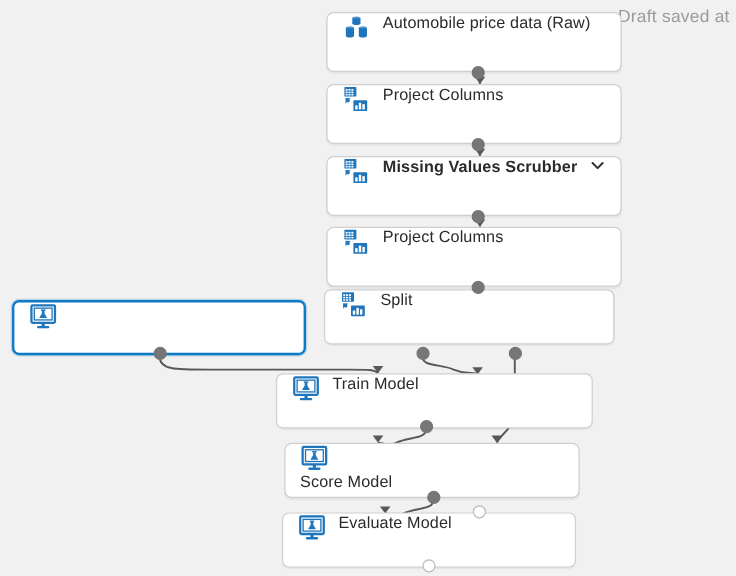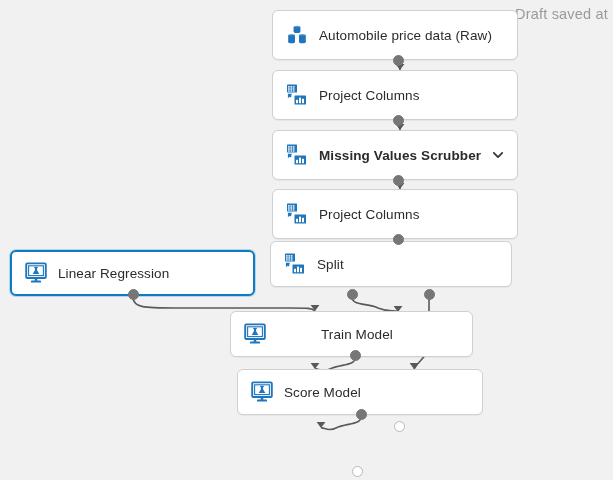--- a/index.html
+++ b/index.html
@@ -28,21 +28,21 @@
     height: 480px;
     pointer-events: none;
   }
   .node {
     position: absolute;
     box-sizing: border-box;
     background: #ffffff;
     border: 1px solid #d0d0d0;
     border-radius: 6px;
     display: flex;
-    align-items: center;
+    align-items: flex-start;
     padding: 0 12px;
     box-shadow: 0 1px 1px rgba(0,0,0,0.05);
   }
   .node.selected {
     border: 2px solid #0f7bc4;
     box-shadow: 0 0 0 1px rgba(15,123,196,0.25);
   }
   .node-icon {
     width: 24px;
     height: 24px;
@@ -219,21 +219,20 @@
         <rect x="2.2" y="2.4" width="19.6" height="14.6" rx="1" fill="none" stroke="#1f76bc" stroke-width="1.9"></rect>
         <rect x="4.6" y="4.8" width="14.8" height="9.8" fill="none" stroke="#1f76bc" stroke-width="1.1"></rect>
         <g fill="#1f76bc">
           <rect x="10.2" y="5.8" width="3.6" height="1.3"></rect>
           <path d="M10.9 7.1 L10.9 9.3 L8.7 13.1 L15.3 13.1 L13.1 9.3 L13.1 7.1 Z"></path>
         </g>
         <rect x="10.7" y="17" width="2.6" height="2.9" fill="#1f76bc"></rect>
         <rect x="6.9" y="19.6" width="10.2" height="2" rx="0.9" fill="#1f76bc"></rect>
       </g>
       </svg>
-      <span class="node-label">Linear Regression</span>
     </div>
     <div class="node" style="left: 270px; top: 241px; width: 242px; height: 46px;">
       <svg viewBox="0 0 24 24" class="node-icon">
       <g fill="#1f76bc">
         <rect x="2" y="1.5" width="10" height="8" rx="0.6"></rect>
         <g fill="#ffffff">
           <rect x="3" y="3.2" width="1.7" height="1.4"></rect>
           <rect x="5.4" y="3.2" width="1.7" height="1.4"></rect>
           <rect x="7.8" y="3.2" width="1.7" height="1.4"></rect>
           <rect x="3" y="5.3" width="1.7" height="1.4"></rect>
@@ -247,49 +246,64 @@
         <rect x="9.5" y="12.5" width="11.5" height="9" rx="0.6"></rect>
         <g fill="#ffffff">
           <rect x="11" y="16.8" width="2" height="3.4"></rect>
           <rect x="14" y="14.6" width="2" height="5.6"></rect>
           <rect x="17" y="15.8" width="2" height="4.4"></rect>
         </g>
       </g>
       </svg>
       <span class="node-label">Split</span>
     </div>
-    <div class="node" style="left: 230px; top: 311px; width: 243px; height: 46px; gap: 44px;">
+    <div class="node" style="left: 230px; top: 311px; width: 264px; height: 46px;">
       <svg viewBox="0 0 24 24" class="node-icon">
       <g>
         <rect x="2.2" y="2.4" width="19.6" height="14.6" rx="1" fill="none" stroke="#1f76bc" stroke-width="1.9"></rect>
         <rect x="4.6" y="4.8" width="14.8" height="9.8" fill="none" stroke="#1f76bc" stroke-width="1.1"></rect>
         <g fill="#1f76bc">
           <rect x="10.2" y="5.8" width="3.6" height="1.3"></rect>
           <path d="M10.9 7.1 L10.9 9.3 L8.7 13.1 L15.3 13.1 L13.1 9.3 L13.1 7.1 Z"></path>
         </g>
         <rect x="10.7" y="17" width="2.6" height="2.9" fill="#1f76bc"></rect>
         <rect x="6.9" y="19.6" width="10.2" height="2" rx="0.9" fill="#1f76bc"></rect>
       </g>
       </svg>
       <span class="node-label">Train Model</span>
     </div>
-    <div class="node" style="left: 237px; top: 369px; width: 246px; height: 46px;">
+    <div class="node" style="left: 237px; top: 369px; width: 246px; height: 46px; flex-direction: column;">
       <svg viewBox="0 0 24 24" class="node-icon">
       <g>
         <rect x="2.2" y="2.4" width="19.6" height="14.6" rx="1" fill="none" stroke="#1f76bc" stroke-width="1.9"></rect>
         <rect x="4.6" y="4.8" width="14.8" height="9.8" fill="none" stroke="#1f76bc" stroke-width="1.1"></rect>
         <g fill="#1f76bc">
           <rect x="10.2" y="5.8" width="3.6" height="1.3"></rect>
           <path d="M10.9 7.1 L10.9 9.3 L8.7 13.1 L15.3 13.1 L13.1 9.3 L13.1 7.1 Z"></path>
         </g>
         <rect x="10.7" y="17" width="2.6" height="2.9" fill="#1f76bc"></rect>
         <rect x="6.9" y="19.6" width="10.2" height="2" rx="0.9" fill="#1f76bc"></rect>
       </g>
       </svg>
       <span class="node-label">Score Model</span>
+    </div>
+    <div class="node" style="left: 235px; top: 427px; width: 245px; height: 46px;">
+      <svg viewBox="0 0 24 24" class="node-icon">
+      <g>
+        <rect x="2.2" y="2.4" width="19.6" height="14.6" rx="1" fill="none" stroke="#1f76bc" stroke-width="1.9"></rect>
+        <rect x="4.6" y="4.8" width="14.8" height="9.8" fill="none" stroke="#1f76bc" stroke-width="1.1"></rect>
+        <g fill="#1f76bc">
+          <rect x="10.2" y="5.8" width="3.6" height="1.3"></rect>
+          <path d="M10.9 7.1 L10.9 9.3 L8.7 13.1 L15.3 13.1 L13.1 9.3 L13.1 7.1 Z"></path>
+        </g>
+        <rect x="10.7" y="17" width="2.6" height="2.9" fill="#1f76bc"></rect>
+        <rect x="6.9" y="19.6" width="10.2" height="2" rx="0.9" fill="#1f76bc"></rect>
+      </g>
+      </svg>
+      <span class="node-label">Evaluate Model</span>
     </div>
     <div class="port filled" style="left: 392.5px; top: 54.5px;"></div>
     <div class="port filled" style="left: 392.5px; top: 114.5px;"></div>
     <div class="port filled" style="left: 392.5px; top: 174.5px;"></div>
     <div class="port filled" style="left: 392.5px; top: 233.5px;"></div>
     <div class="port filled" style="left: 127.5px; top: 288.5px;"></div>
     <div class="port filled" style="left: 346.5px; top: 288.5px;"></div>
     <div class="port filled" style="left: 423.5px; top: 288.5px;"></div>
     <div class="port filled" style="left: 349.5px; top: 349.5px;"></div>
     <div class="port filled" style="left: 355.5px; top: 408.5px;"></div>

